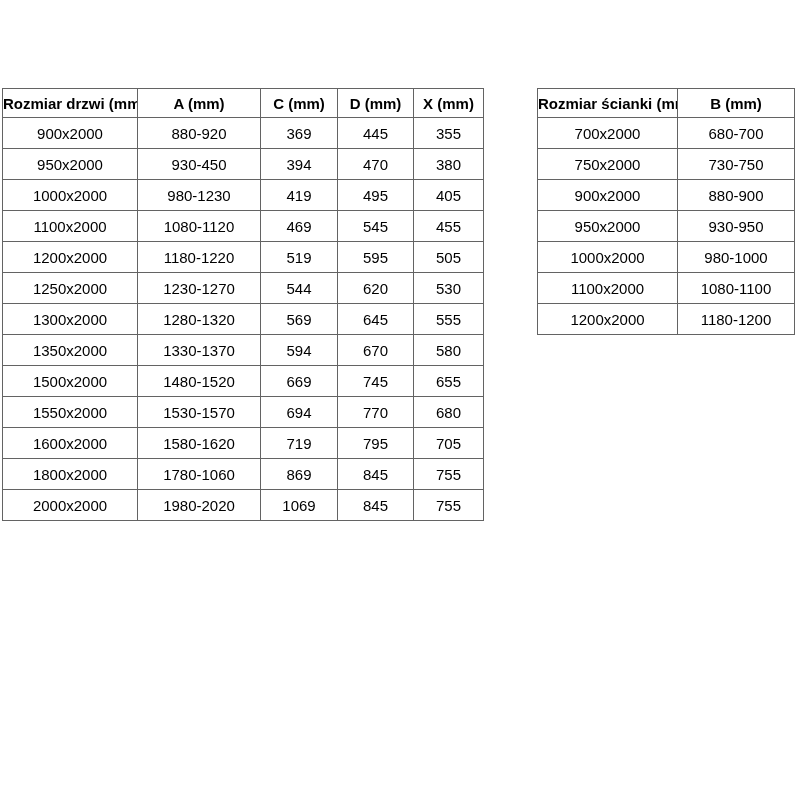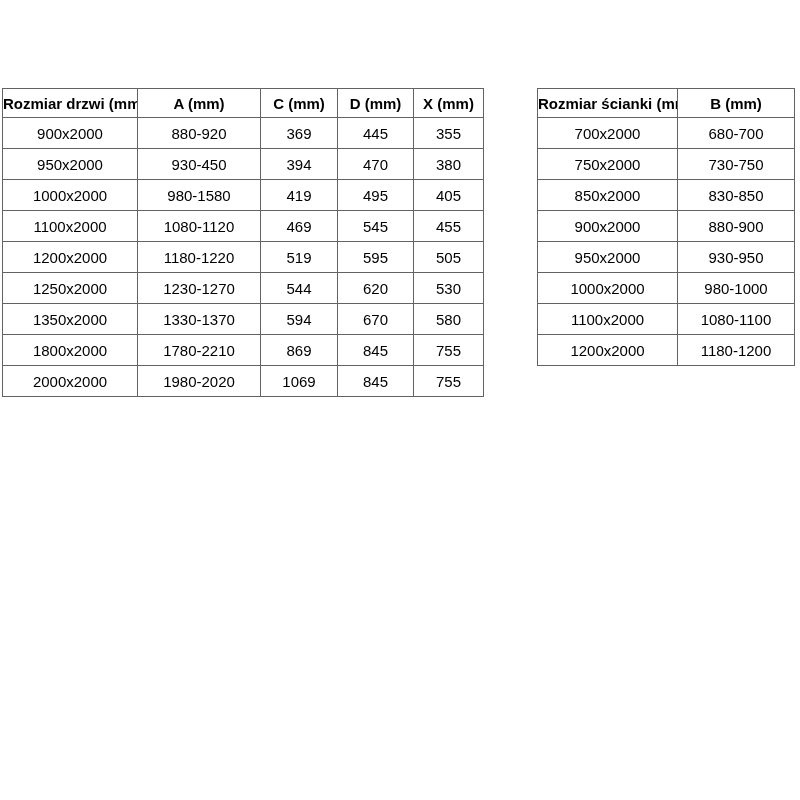--- a/index.html
+++ b/index.html
@@ -82,21 +82,21 @@
         </tr>
         <tr>
           <td>950x2000</td>
           <td>930-450</td>
           <td>394</td>
           <td>470</td>
           <td>380</td>
         </tr>
         <tr>
           <td>1000x2000</td>
-          <td>980-1580</td>
+          <td>980-1230</td>
           <td>419</td>
           <td>495</td>
           <td>405</td>
         </tr>
         <tr>
           <td>1100x2000</td>
           <td>1080-1120</td>
           <td>469</td>
           <td>545</td>
           <td>455</td>
@@ -109,29 +109,57 @@
           <td>505</td>
         </tr>
         <tr>
           <td>1250x2000</td>
           <td>1230-1270</td>
           <td>544</td>
           <td>620</td>
           <td>530</td>
         </tr>
         <tr>
+          <td>1300x2000</td>
+          <td>1280-1320</td>
+          <td>569</td>
+          <td>645</td>
+          <td>555</td>
+        </tr>
+        <tr>
           <td>1350x2000</td>
           <td>1330-1370</td>
           <td>594</td>
           <td>670</td>
           <td>580</td>
         </tr>
         <tr>
+          <td>1500x2000</td>
+          <td>1480-1520</td>
+          <td>669</td>
+          <td>745</td>
+          <td>655</td>
+        </tr>
+        <tr>
+          <td>1550x2000</td>
+          <td>1530-1570</td>
+          <td>694</td>
+          <td>770</td>
+          <td>680</td>
+        </tr>
+        <tr>
+          <td>1600x2000</td>
+          <td>1580-1620</td>
+          <td>719</td>
+          <td>795</td>
+          <td>705</td>
+        </tr>
+        <tr>
           <td>1800x2000</td>
-          <td>1780-2210</td>
+          <td>1780-1060</td>
           <td>869</td>
           <td>845</td>
           <td>755</td>
         </tr>
         <tr>
           <td>2000x2000</td>
           <td>1980-2020</td>
           <td>1069</td>
           <td>845</td>
           <td>755</td>
@@ -153,24 +181,20 @@
     <tbody>
         <tr>
           <td>700x2000</td>
           <td>680-700</td>
         </tr>
         <tr>
           <td>750x2000</td>
           <td>730-750</td>
         </tr>
         <tr>
-          <td>850x2000</td>
-          <td>830-850</td>
-        </tr>
-        <tr>
           <td>900x2000</td>
           <td>880-900</td>
         </tr>
         <tr>
           <td>950x2000</td>
           <td>930-950</td>
         </tr>
         <tr>
           <td>1000x2000</td>
           <td>980-1000</td>

